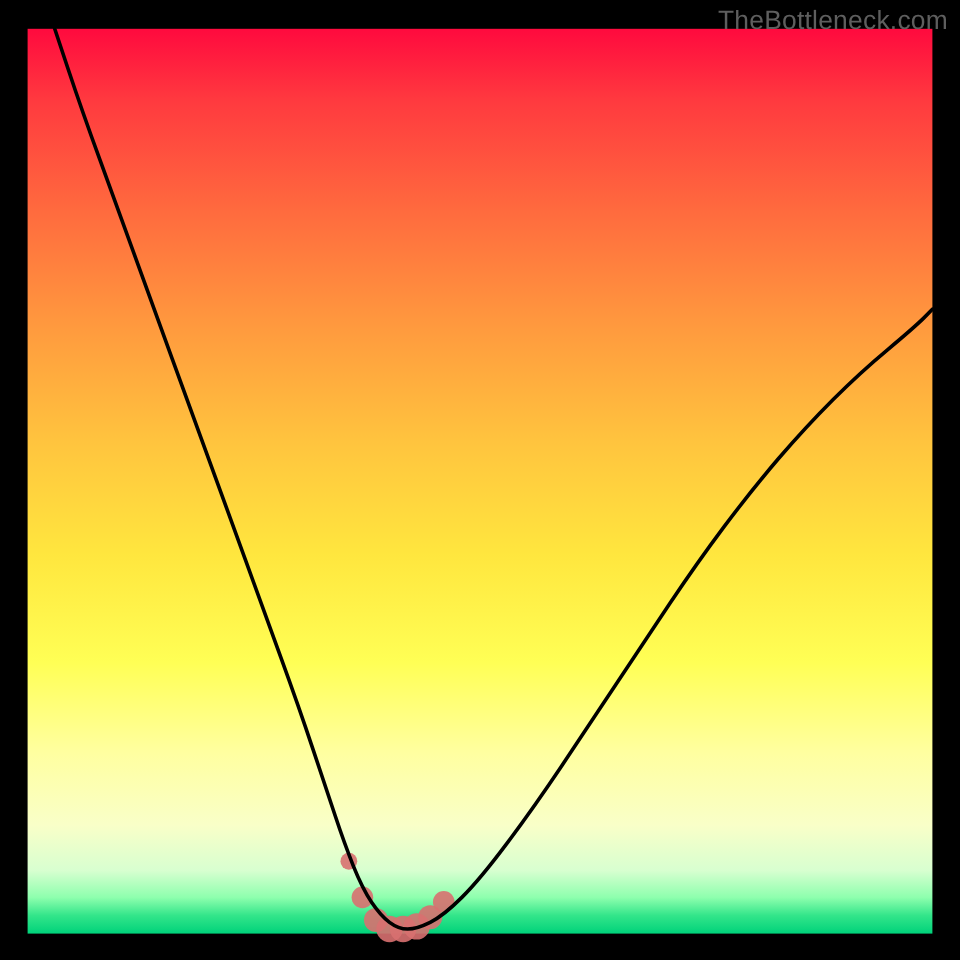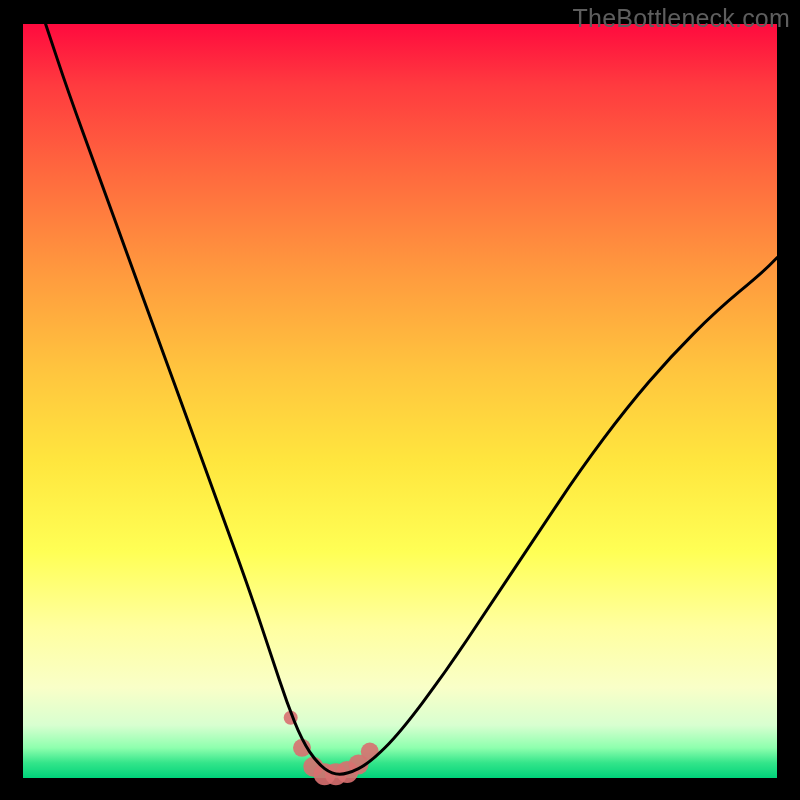--- a/index.html
+++ b/index.html
@@ -31,21 +31,21 @@
       #8effae 96%,
       #33e58a 98%,
       #00d27a 100%
     );
   }
   .watermark {
     position: absolute;
     top: 4px;
     right: 10px;
     color: #5e5e5e;
-    font-size: 25px;
+    font-size: 22px;
     font-weight: 500;
     letter-spacing: 0.2px;
     user-select: none;
   }
   svg.plot {
     position: absolute;
     left: 0;
     top: 0;
     width: 754px;
     height: 754px;

